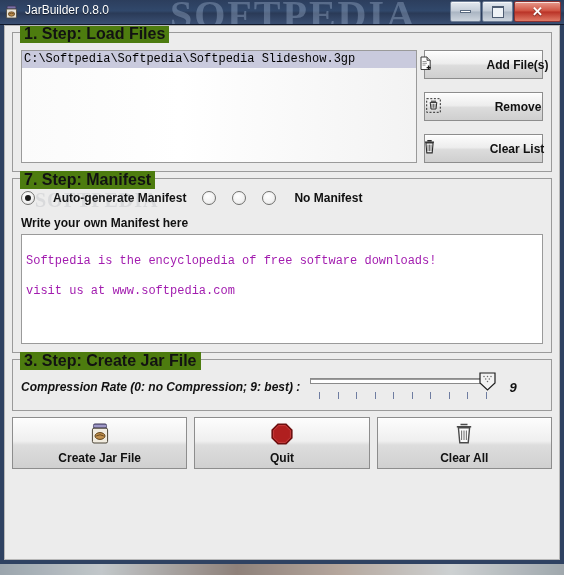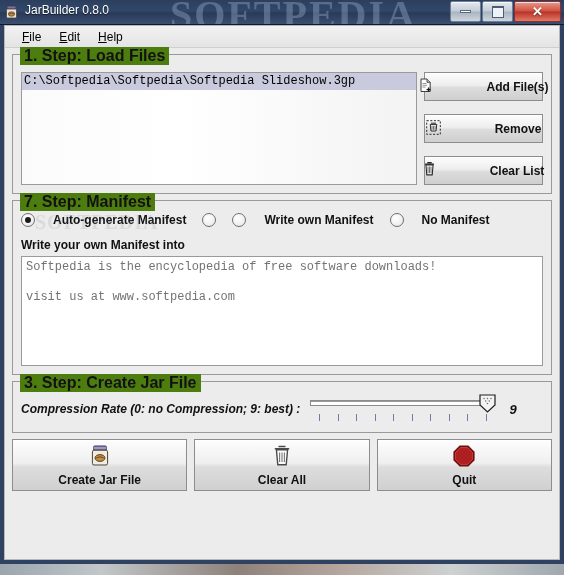--- a/index.html
+++ b/index.html
@@ -196,24 +196,24 @@
     letter-spacing:1px; color:rgba(120,125,135,0.16);
     pointer-events:none; user-select:none; white-space:nowrap;
   }
   .manifest-label { margin-top: 11px; }
   #manifest-area {
     margin-top: 4px;
     height: 110px;
     background:#fff;
     border:1px solid #9a9a9a;
     box-sizing:border-box;
-    padding: 3px 4px;
+    padding: 19px 4px;
     font-family: "Liberation Mono", "DejaVu Sans Mono", monospace;
     font-size: 12px;
-    color:#737373;
+    color:#a21caf;
     white-space: pre-wrap;
     overflow:hidden;
     line-height: 1.25;
   }
 
   
   #comp-row { display:flex; align-items:center; height: 34px; font-style: italic; }
   #comp-label { font-size:12px; font-weight:bold; color:#111; white-space:nowrap; }
   #slider-wrap { position:relative; margin-left: 10px; width: 195px; height: 32px; }
   #slider-track {
@@ -280,25 +280,20 @@
       </div>
       <div class="winbtn close">
         <span class="glyph-x">✕</span>
       </div>
     </div>
   </div>
 
   <div id="client">
     <div id="inner">
 
-      <div id="menubar">
-        <div class="menu-item"><u>F</u>ile</div>
-        <div class="menu-item"><u>E</u>dit</div>
-        <div class="menu-item"><u>H</u>elp</div>
-      </div>
 
       <div id="content">
 
         <div class="panel">
           <div class="legend">1. Step: Load Files</div>
           <div class="panel-body">
             <div id="step1-body">
               <div id="list-col">
                 <div id="filelist">
                   <div class="list-row selected">C:\Softpedia\Softpedia\Softpedia Slideshow.3gp</div>
@@ -357,30 +352,29 @@
                 <span class="rb checked"></span>
                 <span>Auto-<u>g</u>enerate Manifest</span>
               </div>
 
               <div class="radio">
                 <span class="rb"></span>
               </div>
 
               <div class="radio">
                 <span class="rb"></span>
-                <span>Write own Manifest</span>
               </div>
 
               <div class="radio">
                 <span class="rb"></span>
                 <span>No Manifest</span>
               </div>
             </div>
 
-            <div class="plain-label manifest-label">Write your own Manifest into</div>
+            <div class="plain-label manifest-label">Write your own Manifest here</div>
             <div id="manifest-area">Softpedia is the encyclopedia of free software downloads!
 
 visit us at www.softpedia.com</div>
 
           </div>
         </div>
 
         <div class="panel">
           <div class="legend">3. Step: Create Jar File</div>
           <div class="panel-body" style="padding-top:10px;padding-bottom:6px;">
@@ -434,36 +428,36 @@
               <path d="M5 6.2 h12 a1.6 1.6 0 0 1 1.6 1.6 v11.6 a1.6 1.6 0 0 1 -1.6 1.6 h-12 a1.6 1.6 0 0 1 -1.6 -1.6 v-11.6 a1.6 1.6 0 0 1 1.6 -1.6 z" fill="none" stroke="#4a4436" stroke-width="1"></path>
               <ellipse cx="11" cy="14" rx="5" ry="3.4" fill="#c08f4c" stroke="#5d4119" stroke-width="1"></ellipse>
               <path d="M7.2 14 q3.8 -2.5 7.6 0" stroke="#5d4119" stroke-width="0.9" fill="none"></path>
             </svg>
           </span>
           <span>Create Jar File</span>
         </div>
 
         <div class="bigbtn">
           <span class="icon">
+            <svg width="24" height="24" viewBox="0 0 24 24">
+              <polygon points="8,2.2 16,2.2 21.8,8 21.8,16 16,21.8 8,21.8 2.2,16 2.2,8" fill="#b01f1f" stroke="#6d1010" stroke-width="1.6"></polygon>
+              <polygon points="8.6,3.6 15.4,3.6 20.4,8.6 20.4,15.4 15.4,20.4 8.6,20.4 3.6,15.4 3.6,8.6" fill="none" stroke="#d45555" stroke-width="1" opacity="0.55"></polygon>
+            </svg>
+          </span>
+          <span>Quit</span>
+        </div>
+
+        <div class="bigbtn">
+          <span class="icon">
             <svg width="20" height="24" viewBox="0 0 20 24">
               <path d="M6.5 2.4 h7 M2.8 4.8 h14.4" stroke="#4a4a4a" stroke-width="1.5" fill="none"></path>
               <path d="M4.4 5.8 h11.2 l-1.4 15 h-8.4 z" fill="#fbfbfb" stroke="#4a4a4a" stroke-width="1.4"></path>
               <path d="M7.6 8.4 v9.6 M10 8.4 v9.6 M12.4 8.4 v9.6" stroke="#777" stroke-width="1.1"></path>
             </svg>
           </span>
           <span>Clear All</span>
         </div>
 
-        <div class="bigbtn">
-          <span class="icon">
-            <svg width="24" height="24" viewBox="0 0 24 24">
-              <polygon points="8,2.2 16,2.2 21.8,8 21.8,16 16,21.8 8,21.8 2.2,16 2.2,8" fill="#b01f1f" stroke="#6d1010" stroke-width="1.6"></polygon>
-              <polygon points="8.6,3.6 15.4,3.6 20.4,8.6 20.4,15.4 15.4,20.4 8.6,20.4 3.6,15.4 3.6,8.6" fill="none" stroke="#d45555" stroke-width="1" opacity="0.55"></polygon>
-            </svg>
-          </span>
-          <span>Quit</span>
-        </div>
-
       </div>
 
     </div>
   </div>
 </div>
 
 </body></html>

